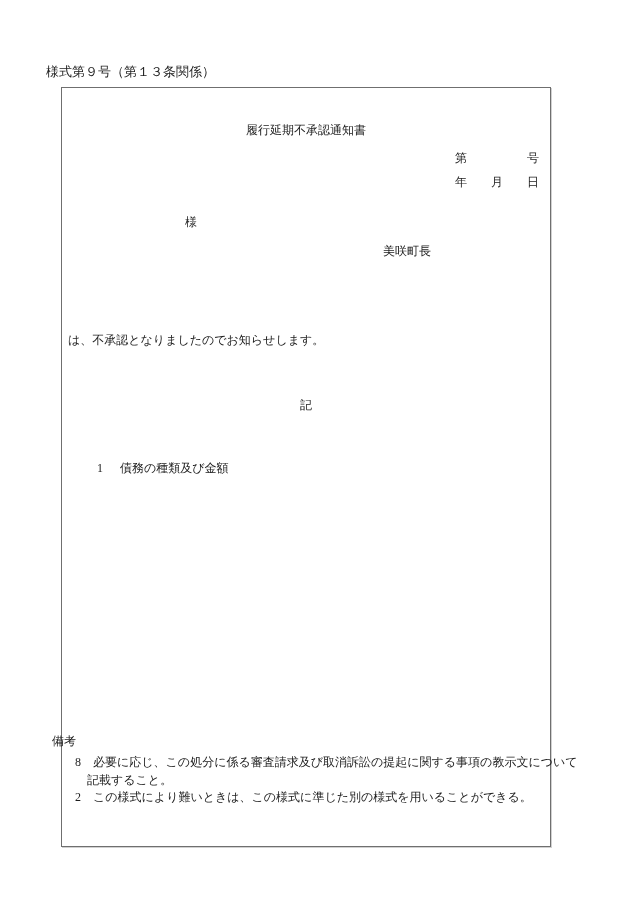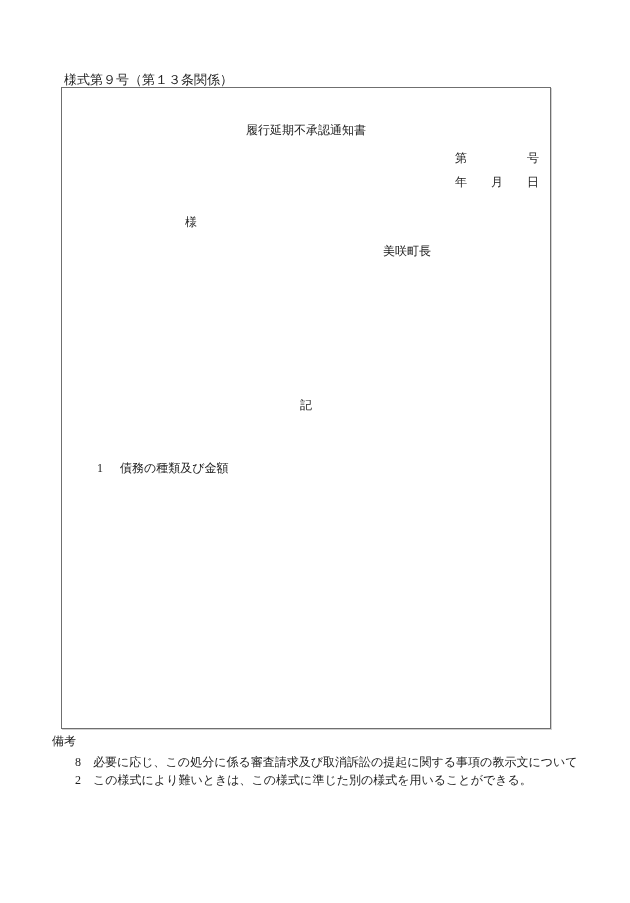--- a/index.html
+++ b/index.html
@@ -11,33 +11,32 @@
     position: relative;
     width: 630px;
     height: 903px;
     background: #ffffff;
     font-family: "Liberation Serif", "DejaVu Serif", serif;
     color: #1c1c1c;
     overflow: hidden;
   }
   .form-label {
     position: absolute;
-    left: 64px;
+    left: 46px;
     top: 64px;
     font-size: 13px;
     line-height: 16px;
     white-space: pre;
-    margin-top: 8px;
   }
   .form-box {
     position: absolute;
     left: 61px;
     top: 87px;
     width: 490px;
-    height: 642px;
+    height: 760px;
     border: 1px solid #6f6f6f;
     box-shadow: 1px 1px 0 rgba(0,0,0,0.18);
     box-sizing: border-box;
     background: #ffffff;
   }
   .form-box > div { position: absolute; font-size: 12px; line-height: 16px; white-space: pre; }
   .doc-title   { top: 34px;  left: 0; width: 488px; text-align: center; }
   .doc-number  { top: 62px;  right: 11px; text-align: right; }
   .doc-date    { top: 86px;  right: 11px; text-align: right; }
   .addressee   { top: 126px; left: 123px; }
@@ -84,32 +83,34 @@
 
     <div class="doc-number">第　　　　　号</div>
 
     <div class="doc-date">年　　月　　日</div>
 
     <div class="addressee">様</div>
 
     <div class="sender">美咲町長</div>
 
 
+    <div class="body-line-2">は、不承認となりましたのでお知らせします。</div>
 
     <div class="section-marker">記</div>
 
     <div class="list-item item-1">
       <span class="num">1</span><span>債務の種類及び金額</span>
     </div>
 
 
 
   </div>
 
   <div class="remarks">
     <div class="remarks-title">備考</div>
     <div class="remarks-lines">
       <div>8　必要に応じ、この処分に係る審査請求及び取消訴訟の提起に関する事項の教示文について</div>
+      <div>　記載すること。</div>
       <div>2　この様式により難いときは、この様式に準じた別の様式を用いることができる。</div>
     </div>
   </div>
 
 </div>
 
 </body></html>

